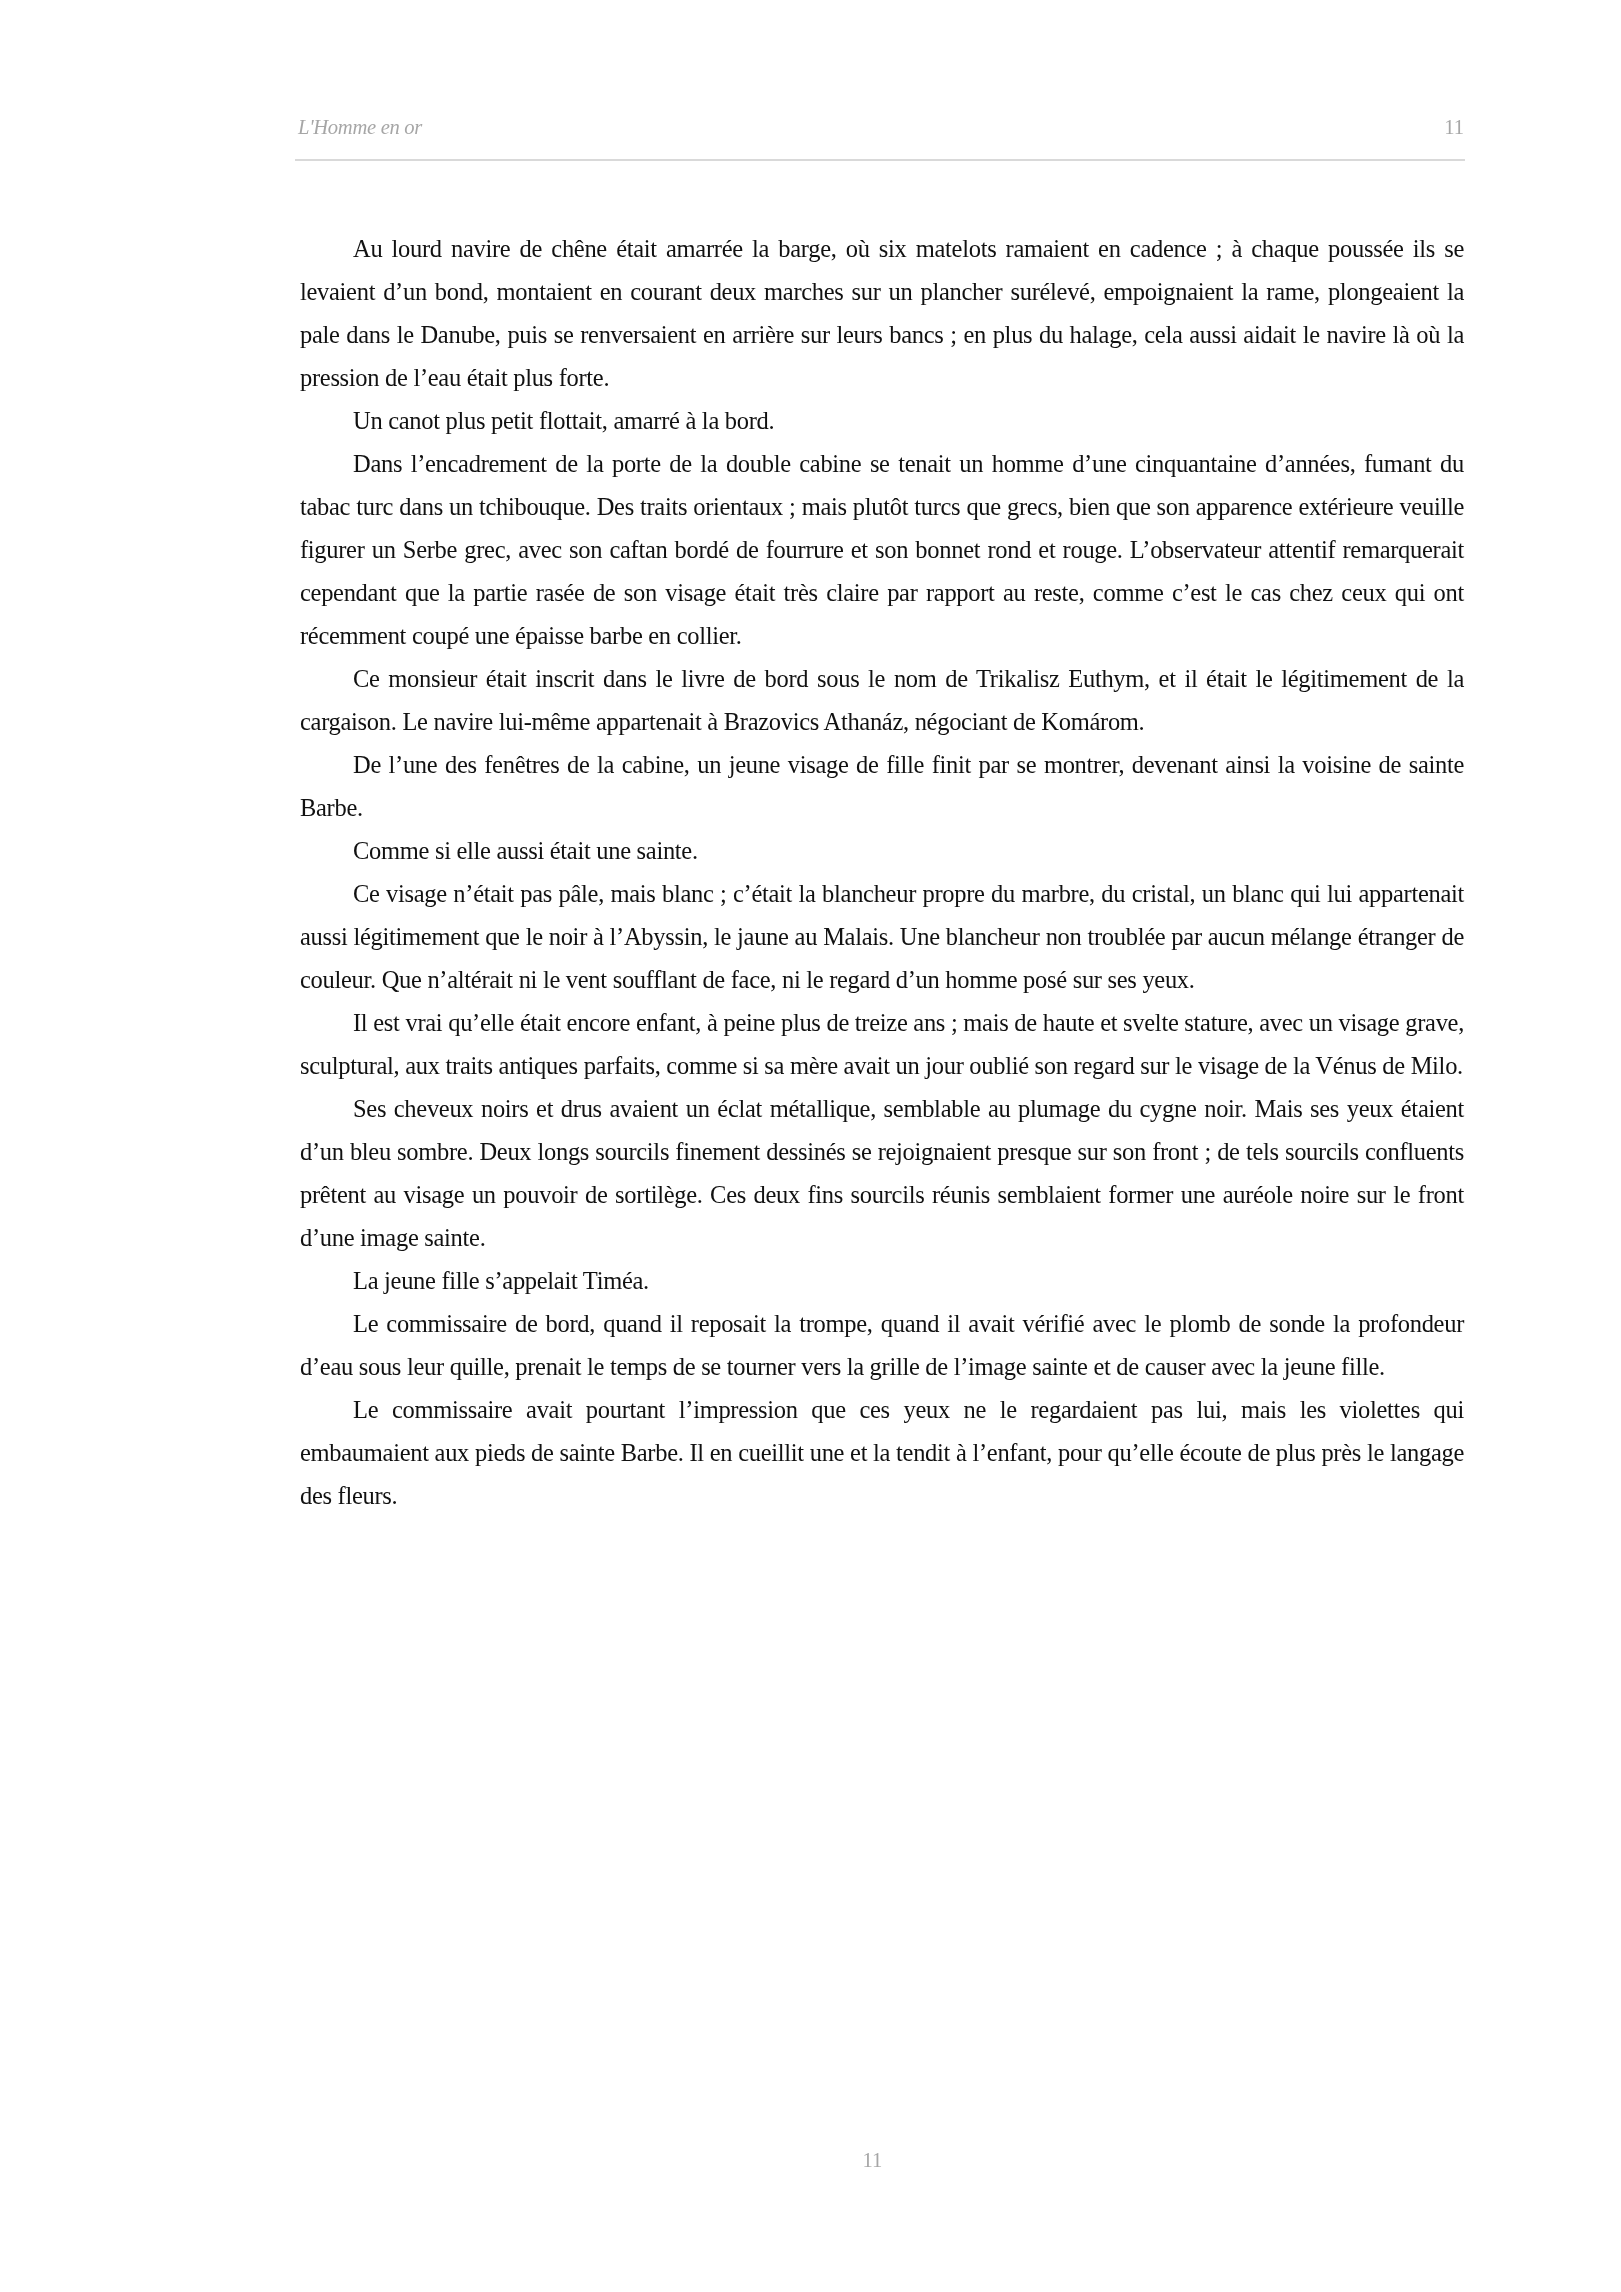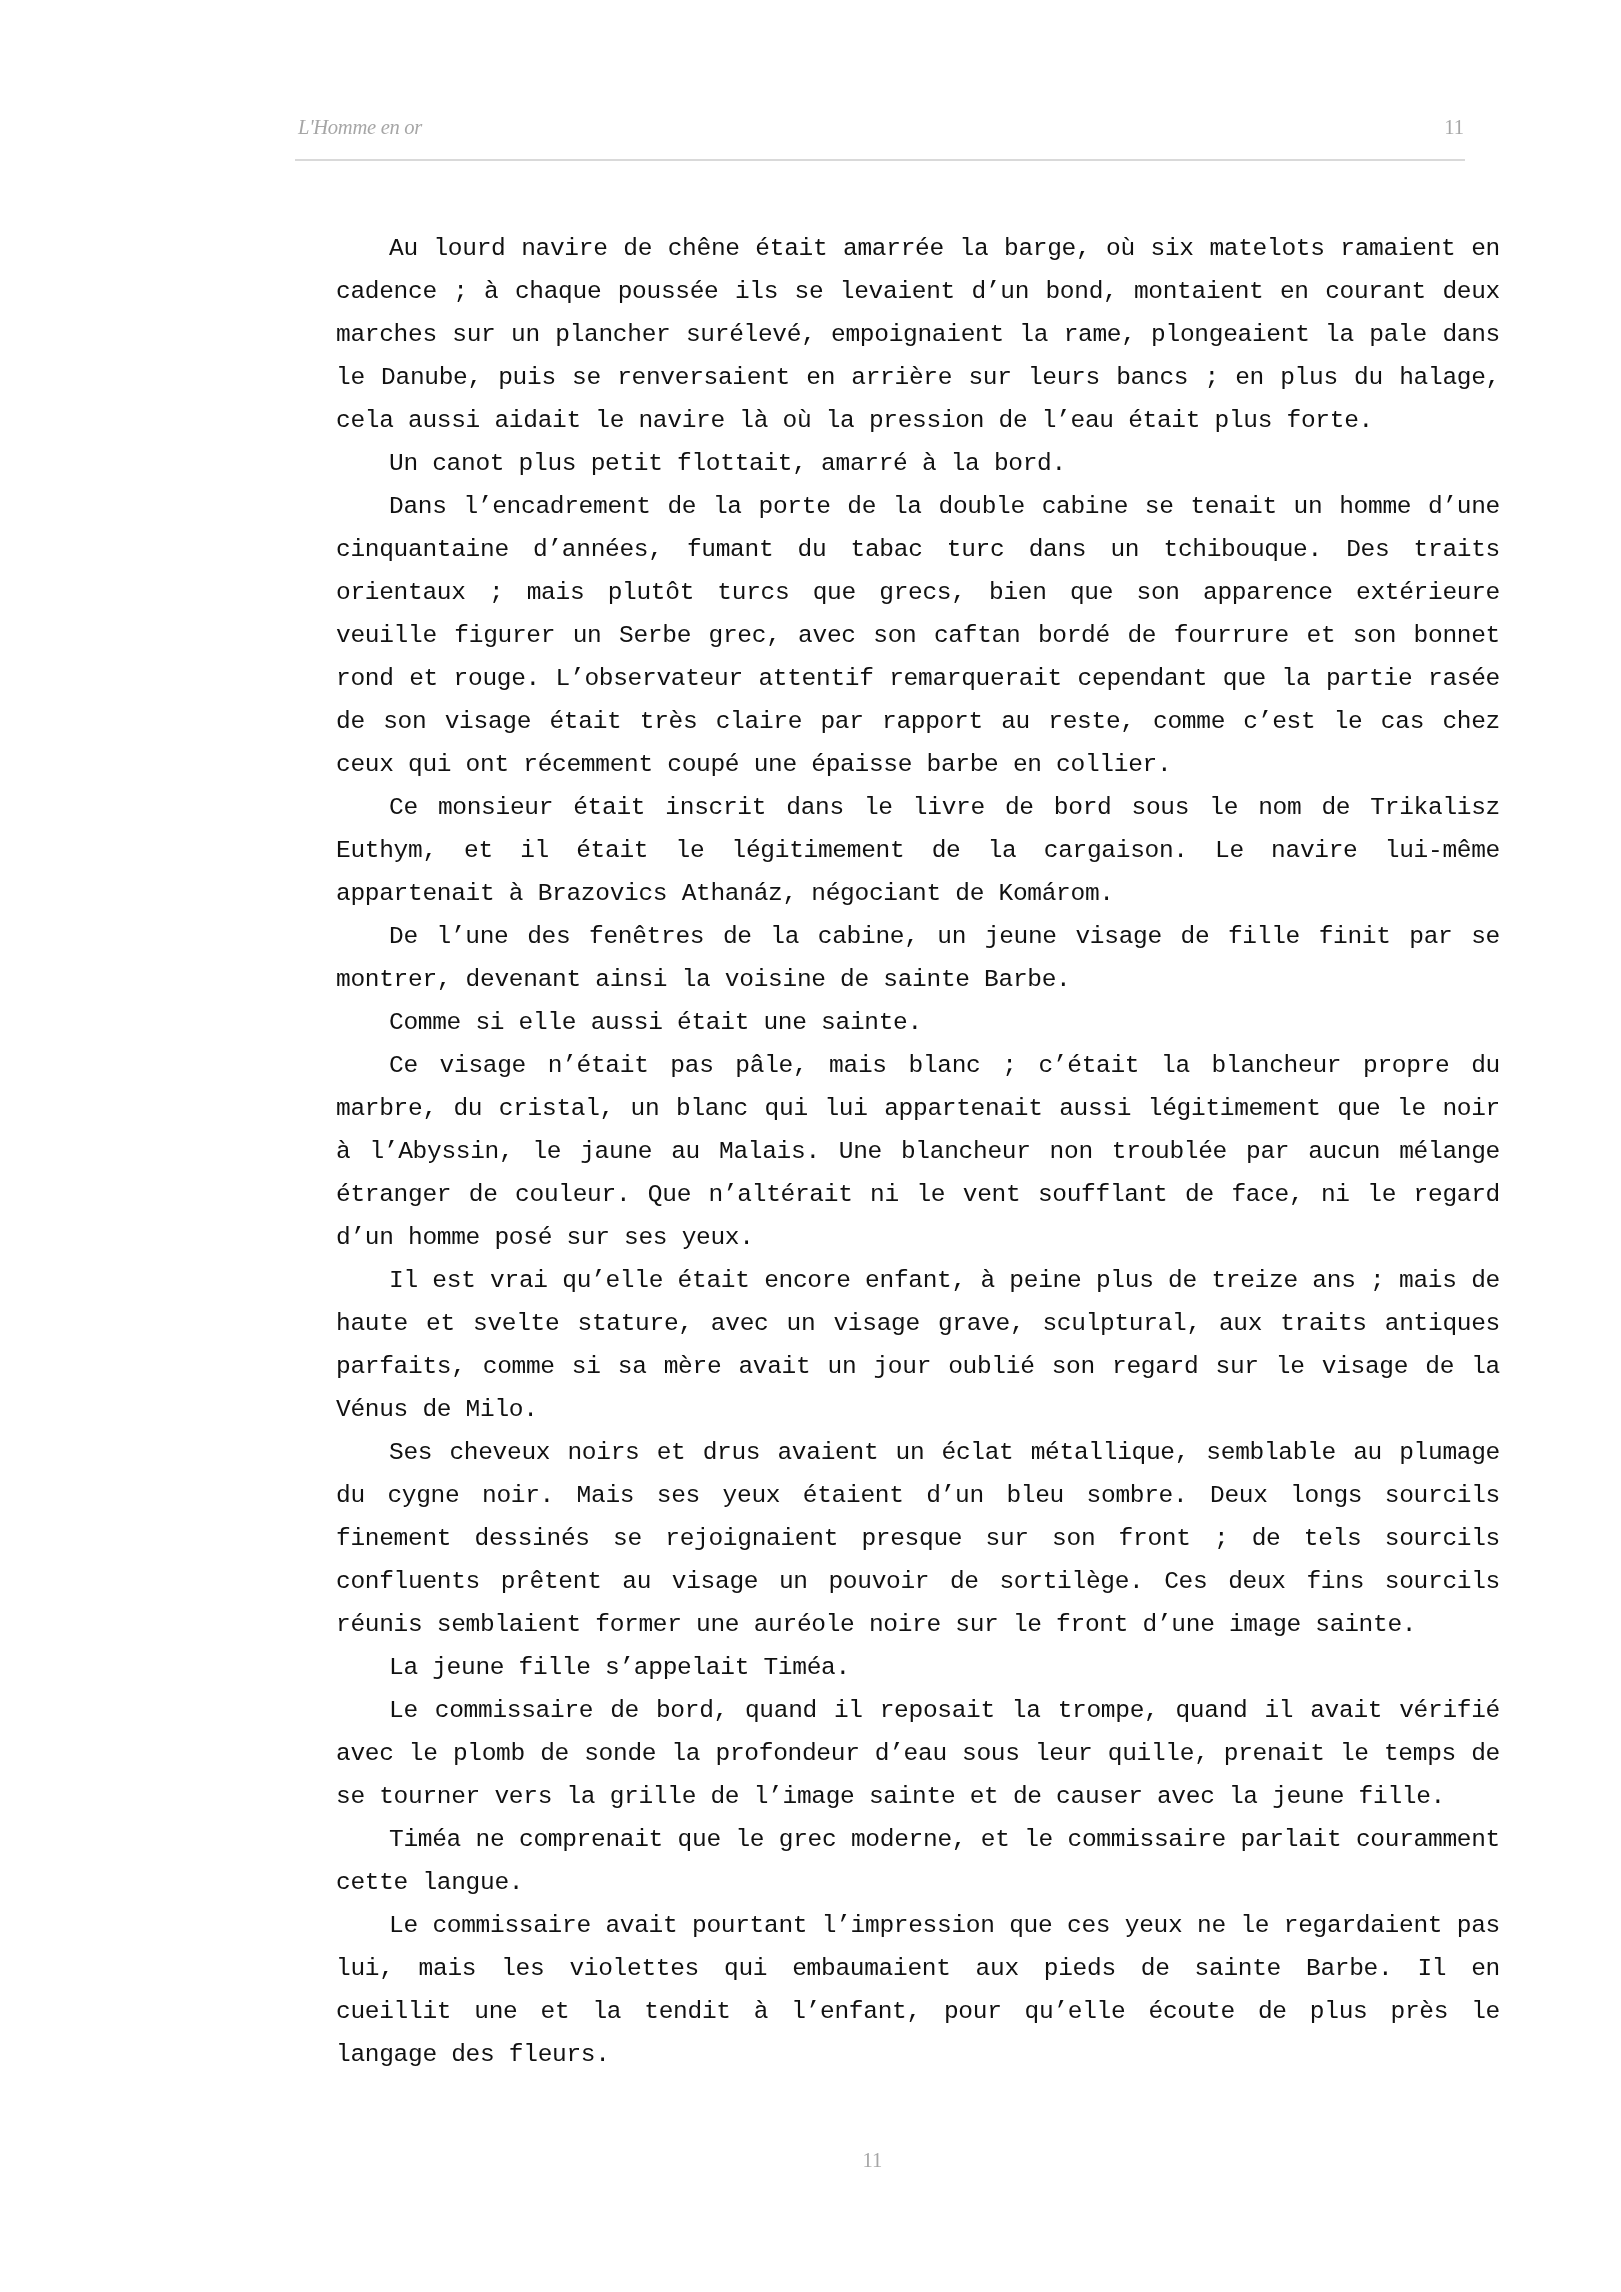--- a/index.html
+++ b/index.html
@@ -11,23 +11,23 @@
     color: #a6a6a6; font-size: 20.6px;
   }
   .running-head .title { position: absolute; left: 0; top: 0; font-style: italic; letter-spacing: -0.3px; text-align: right; }
   .running-head .num { position: absolute; right: 0; top: 0; }
   .head-rule {
     position: absolute; left: 295px; top: 159px; width: 1170px; height: 2px;
     background: #d9d9d9;
   }
   .body-text {
     position: absolute; left: 300px; top: 227px; width: 1164px;
-    font-family: Liberation Mono, monospace;
+    font-family: Liberation Serif, serif;
     font-size: 24.5px; line-height: 43px; color: #111;
-    text-align: justify; letter-spacing: -0.3px; word-spacing: 0px; margin-left: 36px;
+    text-align: justify; letter-spacing: -0.3px; word-spacing: 0px;
   }
   .body-text p { margin: 0; text-indent: 53px; hyphens: none; }
   .footer-num {
     position: absolute; left: 0; width: 1745px; top: 2149px; text-align: center;
     font-family: "Liberation Serif", "DejaVu Serif", serif;
     font-size: 20.6px; color: #a6a6a6;
   }
 </style>
 </head>
 <body>
@@ -44,19 +44,18 @@
     <p>Un canot plus petit flottait, amarré à la bord.</p>
     <p>Dans l’encadrement de la porte de la double cabine se tenait un homme d’une cinquantaine d’années, fumant du tabac turc dans un tchibouque. Des traits orientaux ; mais plutôt turcs que grecs, bien que son apparence extérieure veuille figurer un Serbe grec, avec son caftan bordé de fourrure et son bonnet rond et rouge. L’observateur attentif remarquerait cependant que la partie rasée de son visage était très claire par rapport au reste, comme c’est le cas chez ceux qui ont récemment coupé une épaisse barbe en collier.</p>
     <p>Ce monsieur était inscrit dans le livre de bord sous le nom de Trikalisz Euthym, et il était le légitimement de la cargaison. Le navire lui-même appartenait à Brazovics Athanáz, négociant de Komárom.</p>
     <p>De l’une des fenêtres de la cabine, un jeune visage de fille finit par se montrer, devenant ainsi la voisine de sainte Barbe.</p>
     <p>Comme si elle aussi était une sainte.</p>
     <p>Ce visage n’était pas pâle, mais blanc ; c’était la blancheur propre du marbre, du cristal, un blanc qui lui appartenait aussi légitimement que le noir à l’Abyssin, le jaune au Malais. Une blancheur non troublée par aucun mélange étranger de couleur. Que n’altérait ni le vent soufflant de face, ni le regard d’un homme posé sur ses yeux.</p>
     <p>Il est vrai qu’elle était encore enfant, à peine plus de treize ans ; mais de haute et svelte stature, avec un visage grave, sculptural, aux traits antiques parfaits, comme si sa mère avait un jour oublié son regard sur le visage de la Vénus de Milo.</p>
     <p>Ses cheveux noirs et drus avaient un éclat métallique, semblable au plumage du cygne noir. Mais ses yeux étaient d’un bleu sombre. Deux longs sourcils finement dessinés se rejoignaient presque sur son front ; de tels sourcils confluents prêtent au visage un pouvoir de sortilège. Ces deux fins sourcils réunis semblaient former une auréole noire sur le front d’une image sainte.</p>
     <p>La jeune fille s’appelait Timéa.</p>
     <p>Le commissaire de bord, quand il reposait la trompe, quand il avait vérifié avec le plomb de sonde la profondeur d’eau sous leur quille, prenait le temps de se tourner vers la grille de l’image sainte et de causer avec la jeune fille.</p>
-    <p>Timéa ne comprenait que le grec moderne, et le commissaire parlait couramment cette langue.</p>
     <p>Le commissaire avait pourtant l’impression que ces yeux ne le regardaient pas lui, mais les violettes qui embaumaient aux pieds de sainte Barbe. Il en cueillit une et la tendit à l’enfant, pour qu’elle écoute de plus près le langage des fleurs.</p>
   </div>
 
   <div class="footer-num">11</div>
 </div>
 
 
 </body></html>

